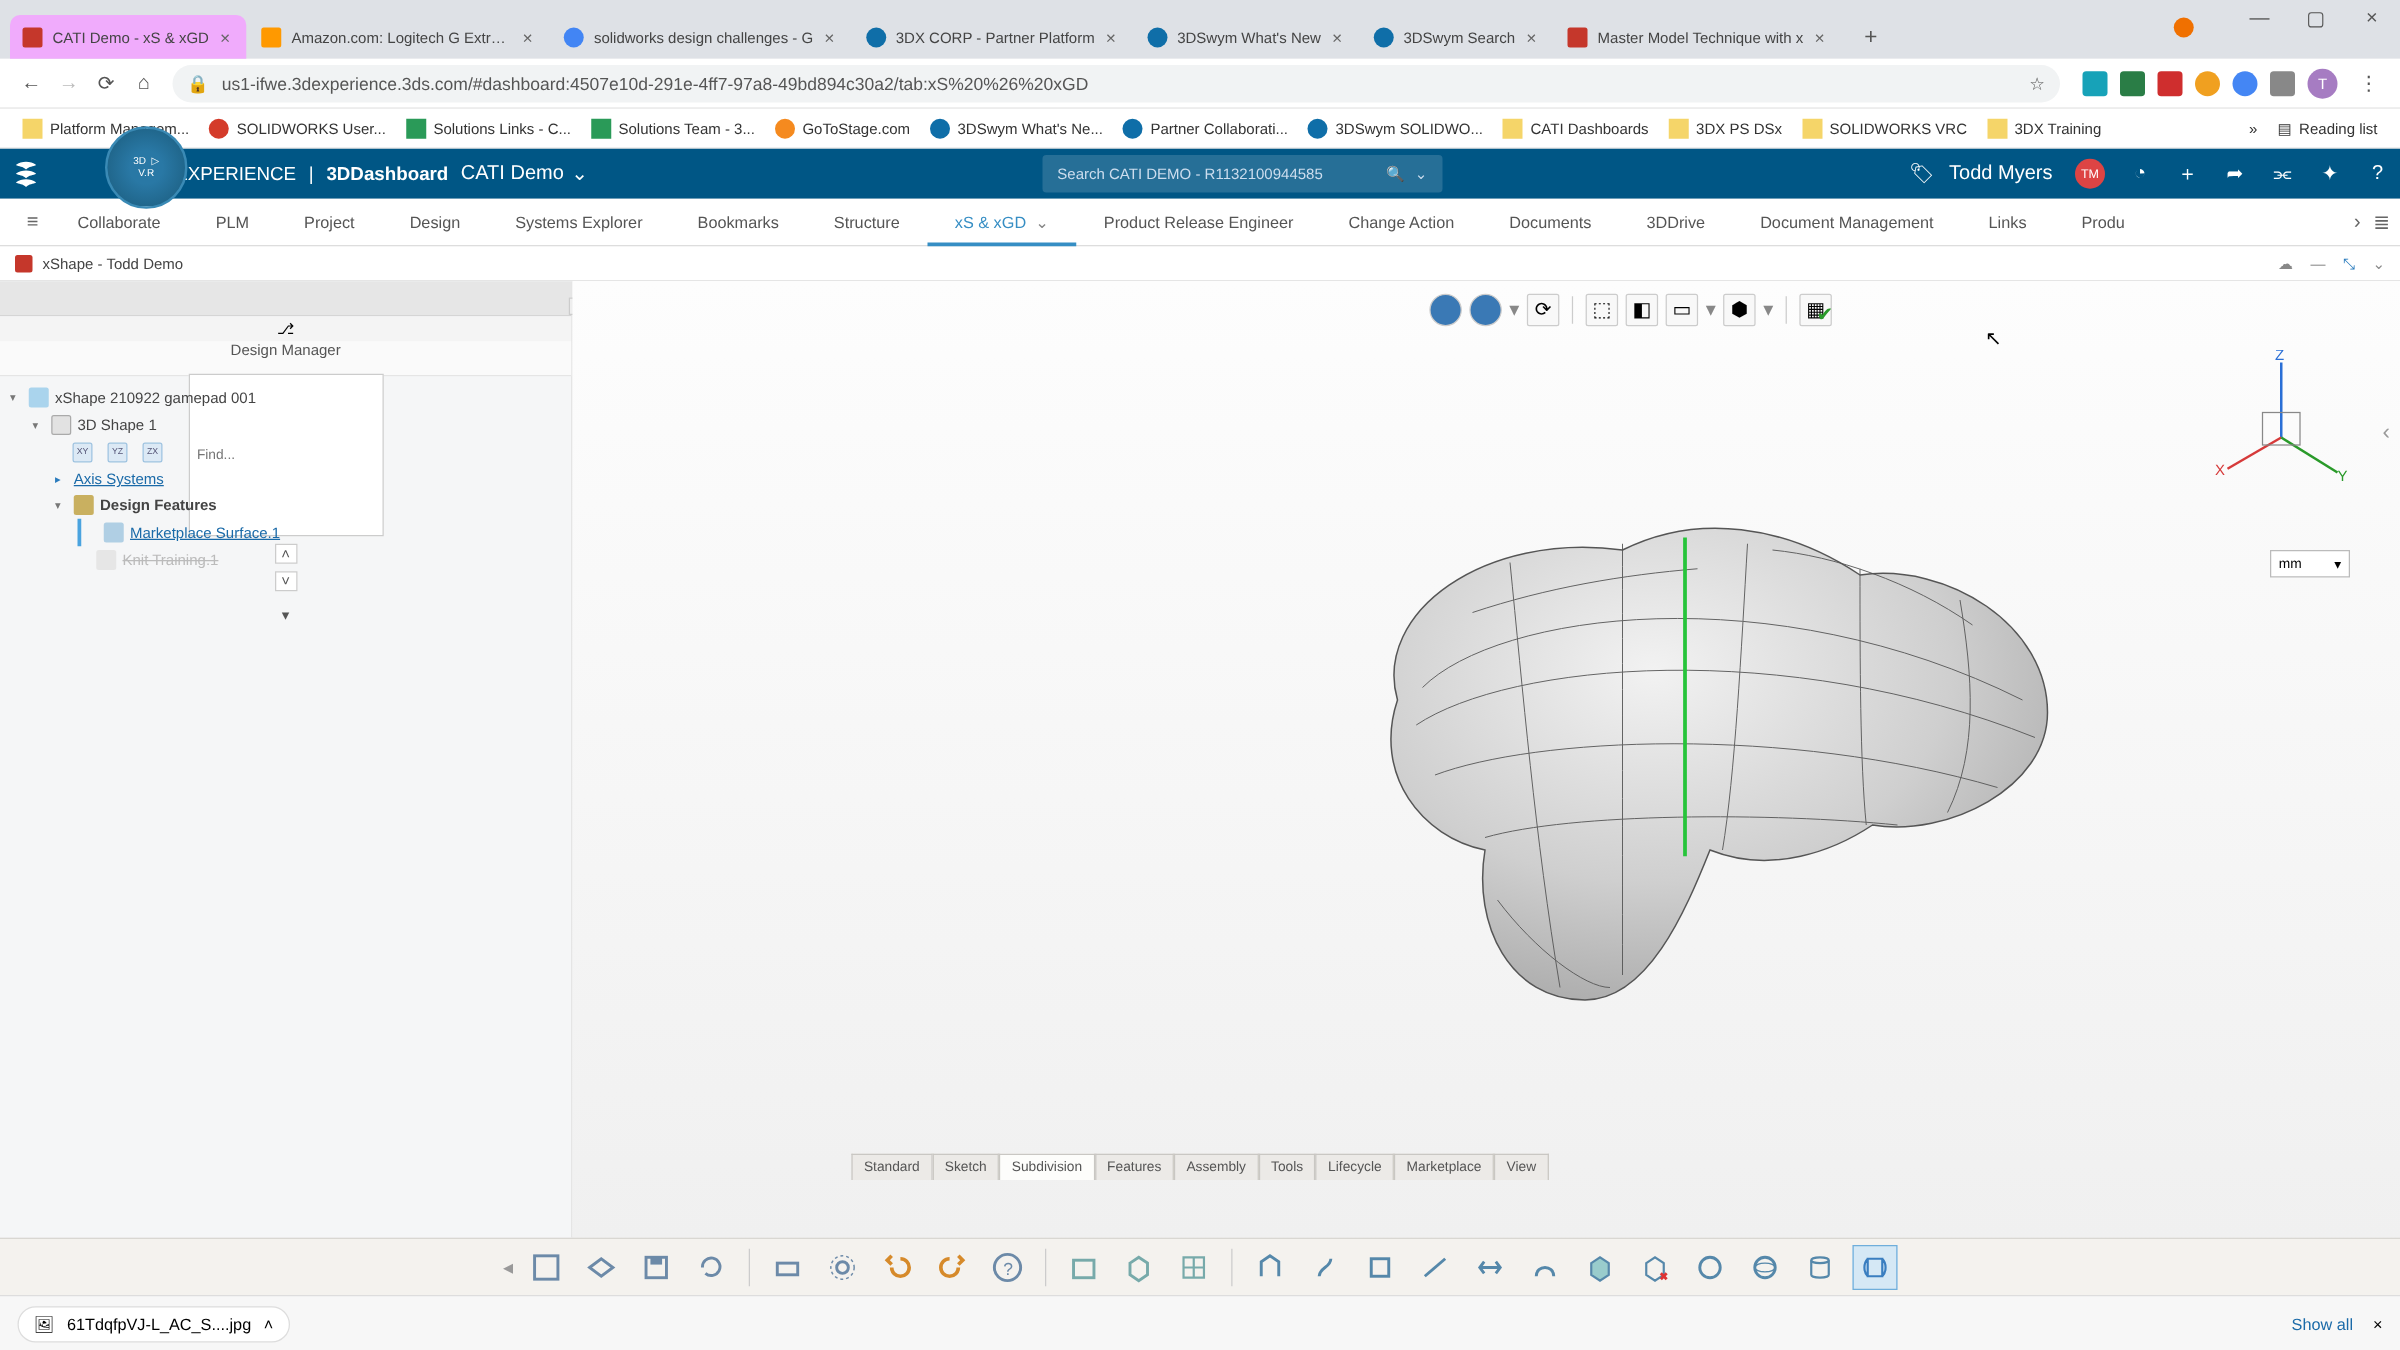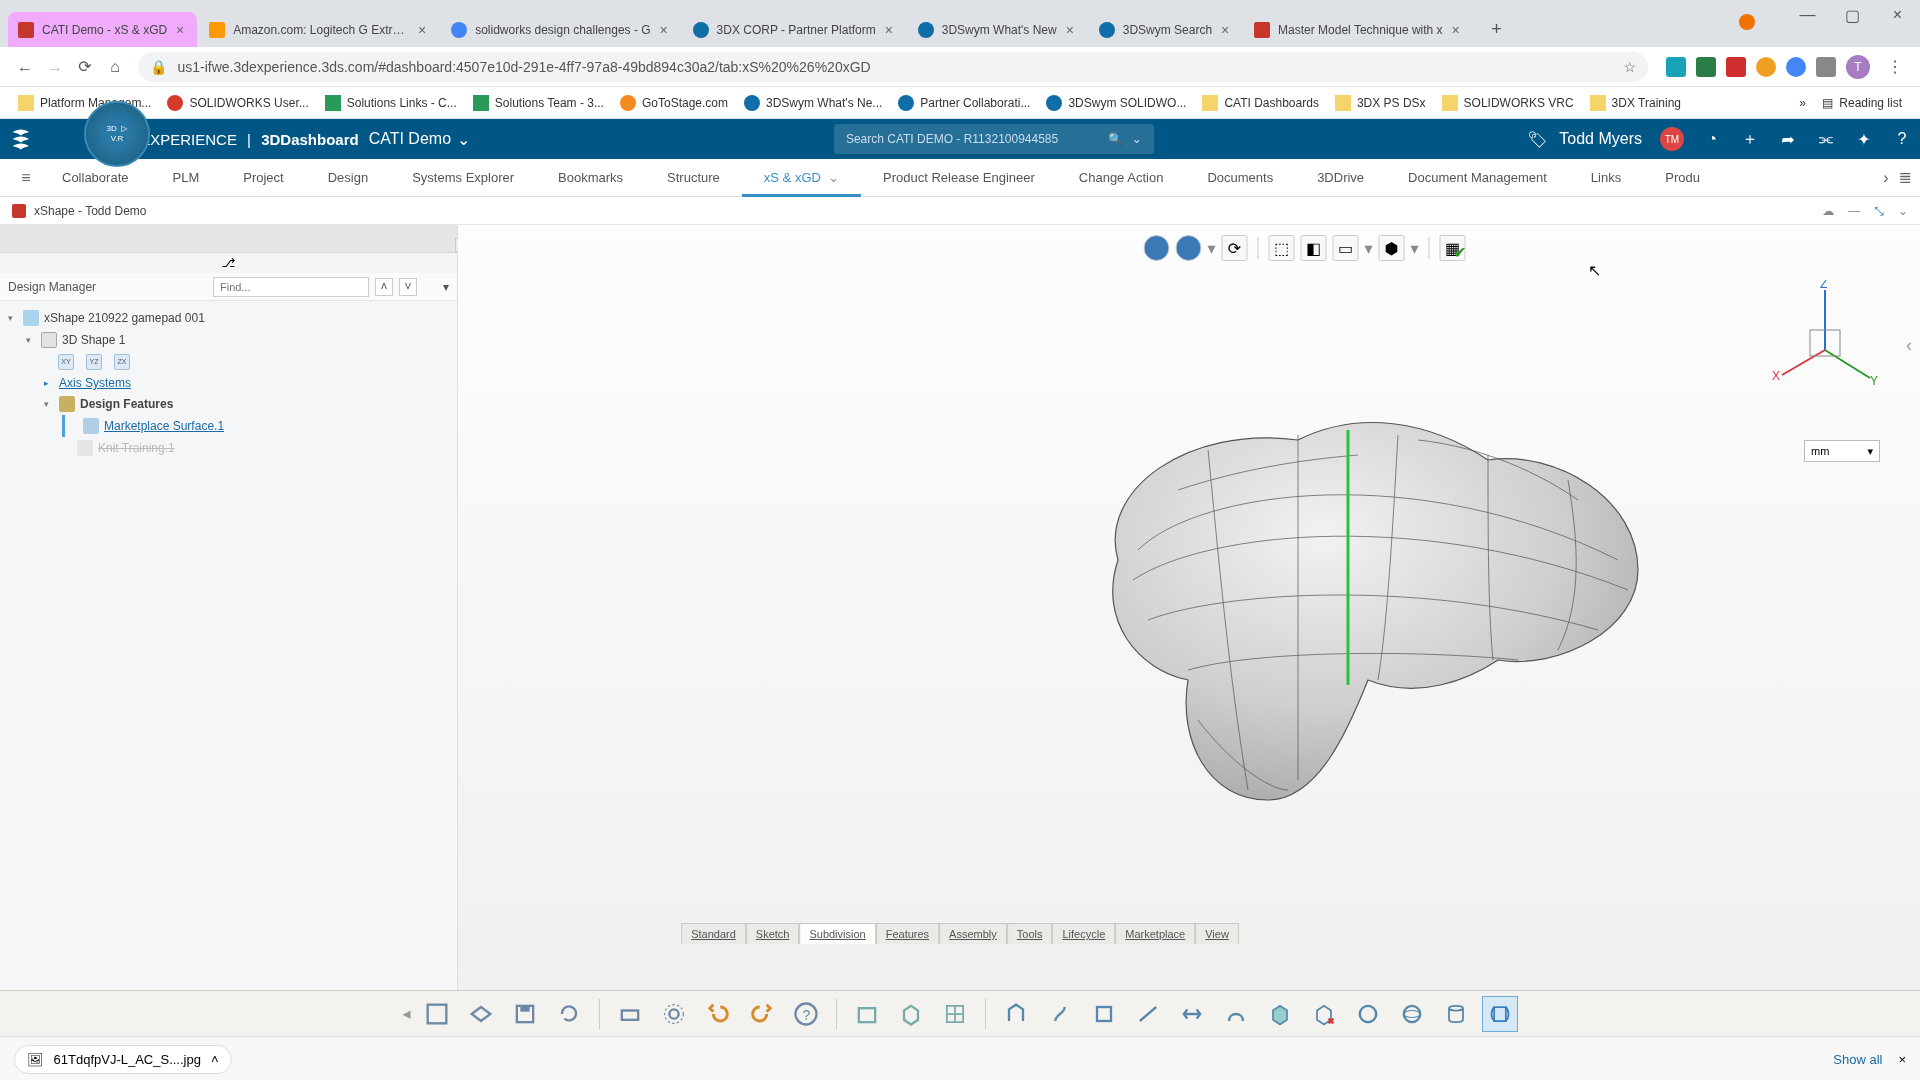--- a/index.html
+++ b/index.html
@@ -63,21 +63,21 @@
 .widget-bar-right { margin-left: auto; display: flex; gap: 14px; color: #888; align-items: center;}
 
 
 .main { display: flex; height: calc(100% - 47px - 40px - 32px - 40px - 38px - 28px - 46px - 44px); background: #fff; }
 .side-collapse { width: 14px; height: 14px; background: #eee; border: 1px solid #ccc; position: absolute; left: 455px; top: 238px; font-size: 10px; text-align: center; color: #666; line-height: 12px;}
 
 
 .tree-panel { width: 458px; background: #f5f6f7; border-right: 1px solid #e0e0e0; display: flex; flex-direction: column; font-size: 12px; }
 .tree-toolbar { height: 28px; background: #e6e6e6; border-bottom: 1px solid #d5d5d5;}
 .tree-toolbar2 { height: 20px; background: #f4f4f4; display: flex; align-items: center; justify-content: center; }
-.dm-row { height: 28px; display: flex; align-items: center; padding: 0 8px; border-bottom: 1px solid #e5e5e5; background: #fafafa; gap: 6px; color:#555;}
+.dm-row { height: 28px; display: flex; align-items: center; padding: 0 8px; border-bottom: 1px solid #e5e5e5; background: #fafafa; gap: 6px; color:#555;flex-direction:column;}
 .dm-row input { flex: 0 0 130px; height: 20px; border: 1px solid #ccc; padding: 0 6px; font-size: 11px; }
 .dm-nav { width: 18px; height: 18px; border: 1px solid #ccc; background: #fff; display: flex; align-items: center; justify-content: center;}
 .tree { padding: 6px 8px; flex: 1; overflow: auto; color: #444; }
 .tree-node { display: flex; align-items: center; gap: 5px; padding: 3px 0; }
 .t-arrow { width: 10px; color: #777; font-size: 9px;}
 .t-icon { width: 16px; height: 16px; background: #aad4ed; border-radius: 2px; flex-shrink: 0;}
 .t-icon.shape { background: #e2e2e2; border: 1px solid #aaa;}
 .t-icon.plane { background: #dce9f5; border: 1px solid #9ec3e0; font-size: 7px; text-align: center; line-height: 14px; color: #557;}
 .indent1 { margin-left: 18px; }
 .indent2 { margin-left: 36px; }
@@ -88,29 +88,29 @@
 
 
 .viewport { flex: 1; position: relative; background: linear-gradient(#fdfdfd, #f0f0f0); }
 .view-toolbar { position: absolute; top: 6px; left: 50%; transform: translateX(-15%); display: flex; gap: 6px; background: rgba(255,255,255,0.0); padding: 4px; align-items: center;}
 .vt-btn { width: 26px; height: 26px; border: 1px solid #ccc; background: #f8f8f8; border-radius: 2px; display: flex; align-items: center; justify-content: center;}
 .vt-sep { width: 1px; height: 22px; background: #ccc; margin: 0 4px;}
 .cursor { position: absolute; left: 1130px; top: 36px; font-size: 16px; }
 
 .triad { position: absolute; right: 40px; top: 55px; width: 110px; height: 110px; }
 .triad svg { width: 100%; height: 100%; }
-.unit-select { position: absolute; right: 40px; top: 215px; width: 76px; height: 22px; border: 1px solid #bbb; background: #fff; font-size: 11px; display: flex; align-items: center; padding: 0 6px; justify-content: space-between;}
+.unit-select { position: absolute; right: 40px; top: 215px; width: 64px; height: 22px; border: 1px solid #bbb; background: #fff; font-size: 11px; display: flex; align-items: center; padding: 0 6px; justify-content: space-between;}
 .side-expand { position: absolute; right: 8px; top: 110px; color: #999; font-size: 18px;}
 
 
 .gamepad { position: absolute; left: 540px; top: 145px; width: 700px; height: 470px; }
 
 
 .app-bottom-tabs { position: absolute; bottom: calc(46px + 44px + 46px); left: 50%; transform: translateX(-50%); display: flex; font-size: 11px; }
-.bt-tab { padding: 4px 9px; background: #eceae7; border: 1px solid #c9c7c3; border-bottom: none; color: #555; text-decoration: underline; }
+.bt-tab { padding: 4px 9px; background: #eceae7; border: 1px solid #c9c7c3; border-bottom: none; color: #555; }
 .bt-tab.active { background: #fdfdfb; }
 
 
 .cmd-bar { height: 46px; background: #f4f2ee; border-top: 1px solid #d0cec9; display: flex; align-items: center; justify-content: center; gap: 8px; }
 .cmd-btn { width: 36px; height: 36px; display: flex; align-items: center; justify-content: center; }
 .cmd-btn.active { background: #d5e8f5; border: 1px solid #6faedb; }
 .cmd-sep { width: 1px; height: 30px; background: #ccc; margin: 0 4px; }
 .cmd-btn svg { width: 28px; height: 28px; }
 
 

